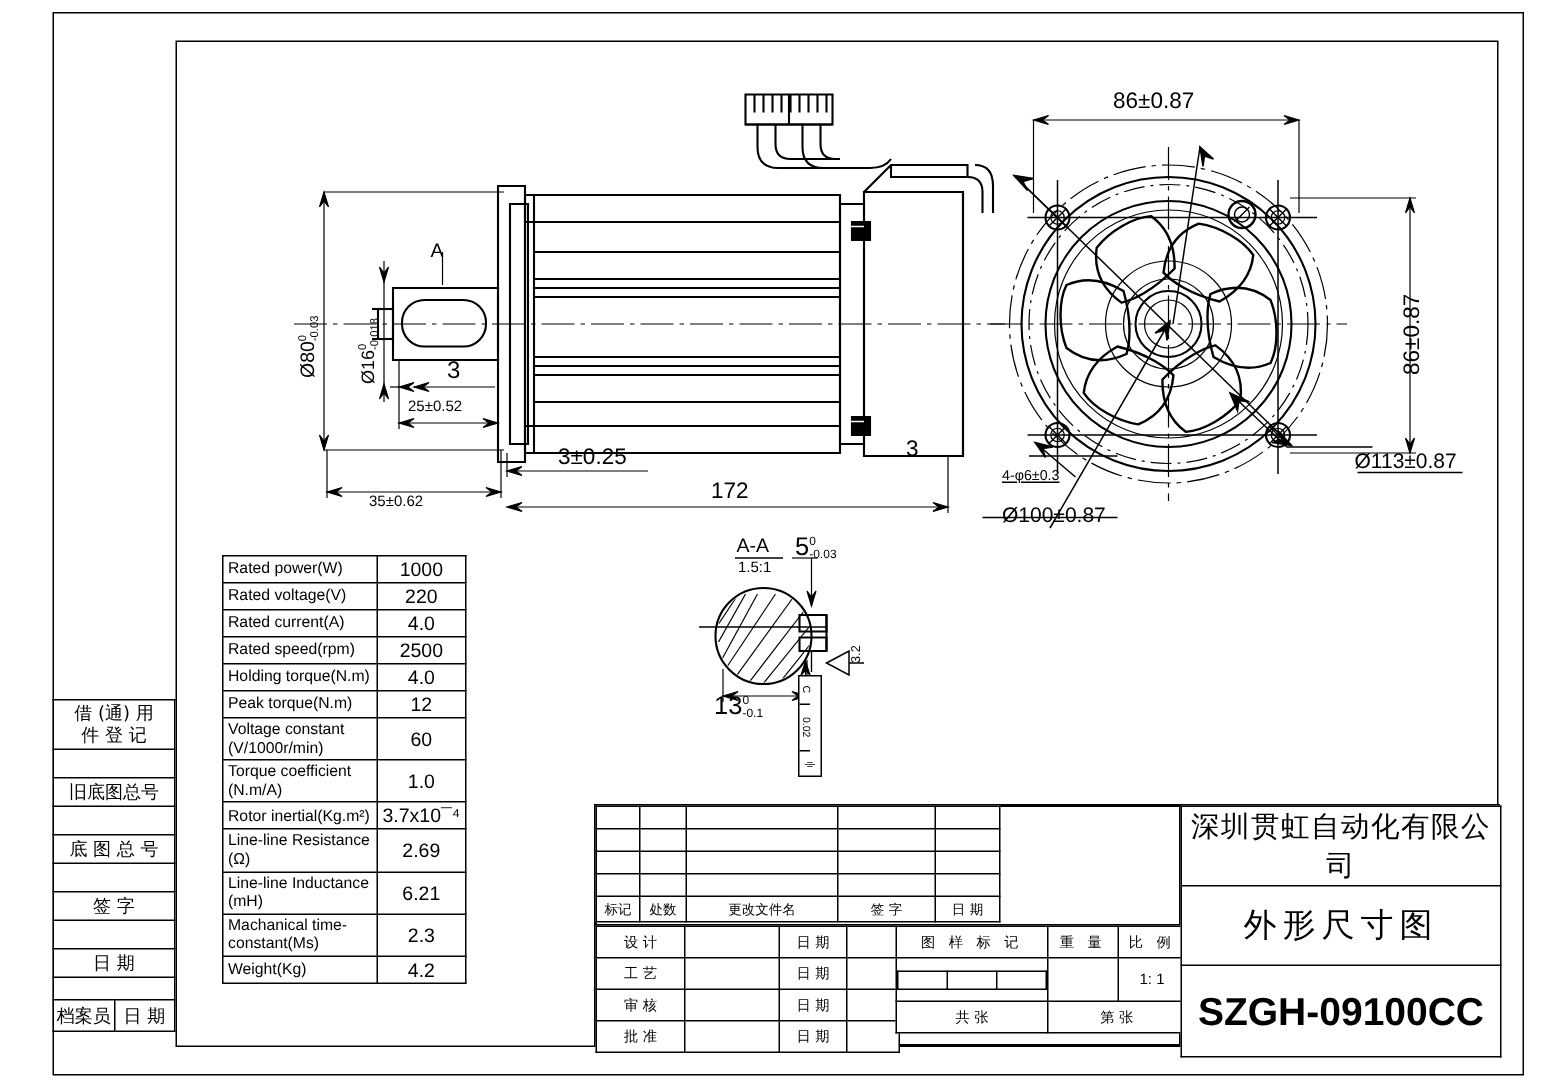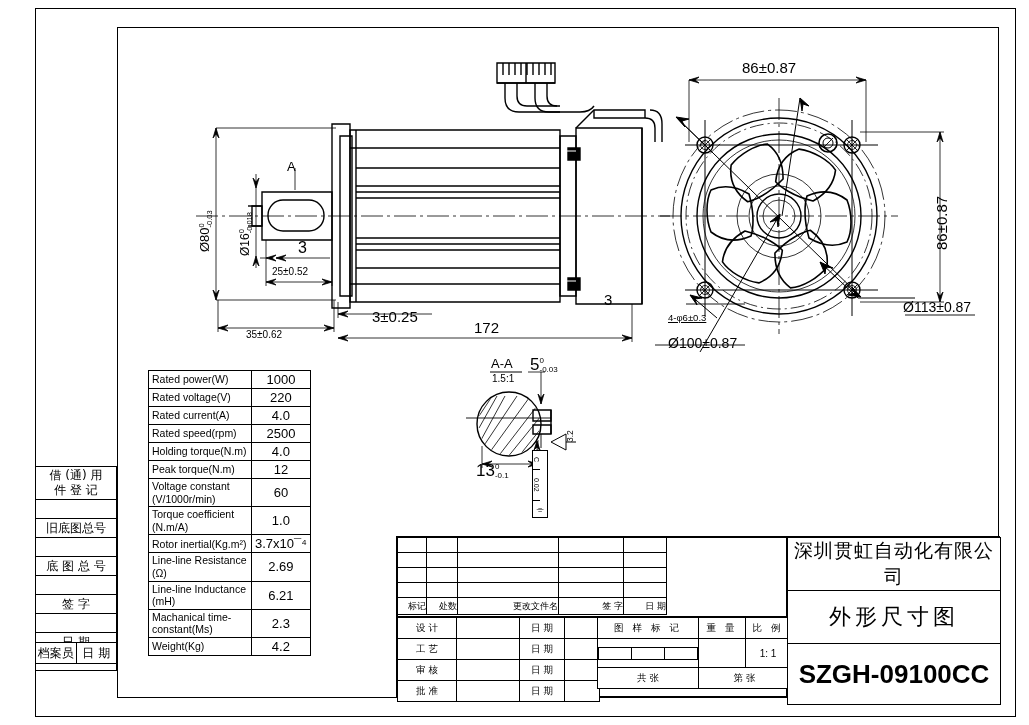--- a/index.html
+++ b/index.html
@@ -30,21 +30,21 @@
   .spec td.v{width:44px;text-align:center;font-size:13px;}
   .spec td.k2{line-height:1.2;}
 
   
   .ltab{position:absolute;left:35px;border-collapse:collapse;font-size:12px;background:#fff;}
   .ltab td{border:1px solid #000;text-align:center;vertical-align:middle;line-height:1.25;}
 
   
   .tb{position:absolute;border-collapse:collapse;background:#fff;font-size:9.5px;}
   .tb td{border:1px solid #000;text-align:center;vertical-align:middle;padding:0;}
-  .tb .hdr{font-size:9px;text-align:right;}
+  .tb .hdr{font-size:9px;}
   .cn{font-family:"DejaVu Sans",sans-serif;}
   .big-cn{font-size:19px;letter-spacing:1px;}
   .mid-cn{font-size:22px;letter-spacing:4px;}
   .model{font-size:26px;font-weight:bold;letter-spacing:0px;}
   .sp3{letter-spacing:3px;}
 
   
   .gdt{position:absolute;border:1px solid #000;background:#fff;
        font-size:7px;text-align:center;}
   .gdt div{border-bottom:1px solid #000;padding:1px 0;}
@@ -340,21 +340,21 @@
   </div>
 
   <div class="lbl" style="left:287px;top:160px;font-size:13px;">A</div>
 
   <div class="lbl" style="left:298px;top:240px;font-size:16px;">3</div>
 
   <div class="lbl sm" style="left:272px;top:267px;">25±0.52</div>
 
   <div class="lbl sm" style="left:246px;top:330px;">35±0.62</div>
 
-  <div class="lbl" style="left:372px;top:297px;font-size:15px;margin-top:12px;">3±0.25</div>
+  <div class="lbl" style="left:372px;top:297px;font-size:15px;">3±0.25</div>
 
   <div class="lbl" style="left:474px;top:320px;font-size:15px;">172</div>
 
   <div class="lbl" style="left:604px;top:292px;font-size:15px;">3</div>
 
   <div class="lbl" style="left:742px;top:60px;font-size:15px;">86±0.87</div>
 
   <div class="lbl" style="left:934px;top:250px;transform:rotate(-90deg);transform-origin:left top;font-size:15px;">86±0.87</div>
 
   <div class="lbl xs u" style="left:668px;top:313px;font-size:9.5px;">4-φ6±0.3</div>
@@ -467,21 +467,21 @@
         </tr>
         <tr>
           <td class="cn" style="height: 16px; width: 82px;">日     期</td>
         </tr>
         <tr>
           <td class="cn" style="height: 16px; width: 82px;">&nbsp;</td>
         </tr>
       </tbody>
   </table>
 
-  <table class="ltab" style="top:642px;width:82px;">
+  <table class="ltab" style="top:666px;width:82px;">
     <tbody>
         <tr>
       <td style="width:41px;height:18px;" class="cn">档案员</td>
       <td style="width:41px;height:18px;" class="cn">日   期</td>
     </tr>
   </tbody>
     </table>
 
   <table class="tb" style="left:397px;top:537px;">
     <tbody>

